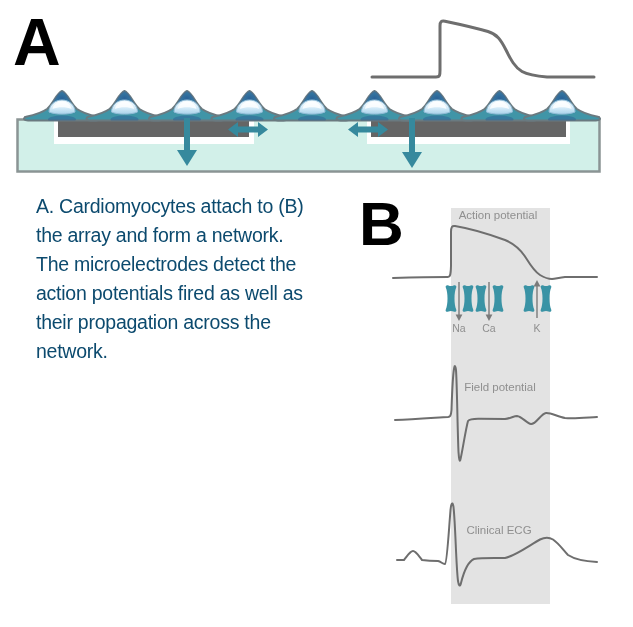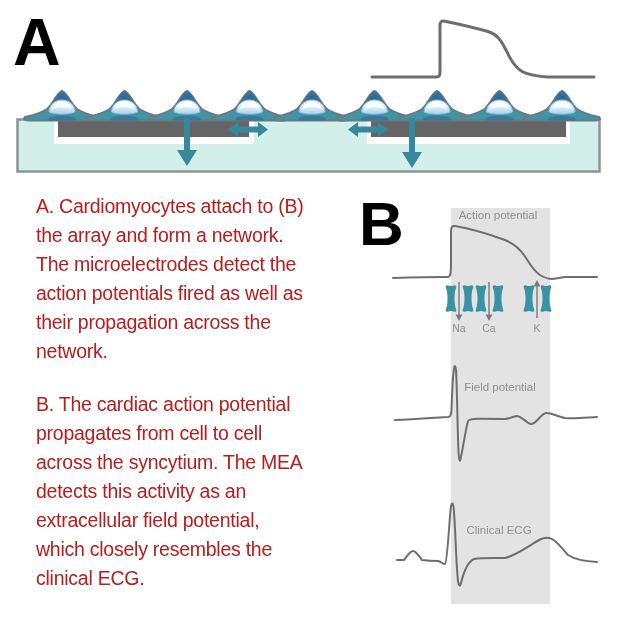--- a/index.html
+++ b/index.html
@@ -8,21 +8,21 @@
     overflow:hidden; font-family:"Liberation Sans", sans-serif;
   }
   .panel-letter {
     position:absolute; color:#000000; font-weight:900; line-height:1;
     font-family:"Liberation Sans", sans-serif;
   }
   .letter-a { left:13px; top:9px;  font-size:66px; }
   .letter-b { left:359px; top:193px; font-size:62px; }
   .caption {
     position:absolute; left:36px; width:336px;
-    font-size:19.5px; line-height:29px; color:#b91c1c;
+    font-size:19.5px; line-height:29px; color:#0c4a6e;
     letter-spacing:-0.25px; white-space:pre-line;
   }
   .caption-a { top:192px; }
   .caption-b { top:390px; }
   svg { position:absolute; display:block; }
   .svg-a { left:0; top:0; }
   .svg-b { left:360px; top:190px; }
   .trace { fill:none; stroke:#6e6e6e; stroke-width:2; stroke-linejoin:round; stroke-linecap:round; }
   .trace-a { stroke-width:3; }
   .gray-label { fill:#8f8f8f; font-size:11.5px; font-family:"Liberation Sans", sans-serif; }
@@ -90,27 +90,20 @@
 
     <path class="trace trace-a" d="M372,77 L436,77 C440,77 440,75 440,70 L440,26 C440,21.5 441.5,20.5 445,21.2 C456,23.5 476,28 488,31.5 C497,34 501,40 506,50 C511,60 515,67.5 522,71.5 C529,75.3 538,76.3 547,77 L594,77"></path>
   </svg>
 
   <div class="caption caption-a">A. Cardiomyocytes attach to (B)
 the array and form a network.
 The microelectrodes detect the
 action potentials fired as well as
 their propagation across the
 network.</div>
-  <div class="caption caption-b">B. The cardiac action potential
-propagates from cell to cell
-across the syncytium. The MEA
-detects this activity as an
-extracellular field potential,
-which closely resembles the
-clinical ECG.</div>
 
   <div class="panel-letter letter-b">B</div>
 
   <svg class="svg-b" width="273" height="437" viewBox="0 0 273 437">
     <defs>
       <path id="chanHalf" d="M0.8,2.5 C0,0.8 1.8,-0.4 3.5,0.5 C5,1.3 7,1.3 8.5,0.5 C10.2,-0.4 12,0.8 11.2,2.5 C10,5.5 9.5,9 9.5,13.5 C9.5,18 10,21.5 11.2,24.5 C12,26.2 10.2,27.4 8.5,26.5 C7,25.7 5,25.7 3.5,26.5 C1.8,27.4 0,26.2 0.8,24.5 C2,21.5 2.5,18 2.5,13.5 C2.5,9 2,5.5 0.8,2.5 Z"></path>
     </defs>
 
     <rect x="91" y="18" width="99" height="396" fill="#e3e3e3"></rect>
 

